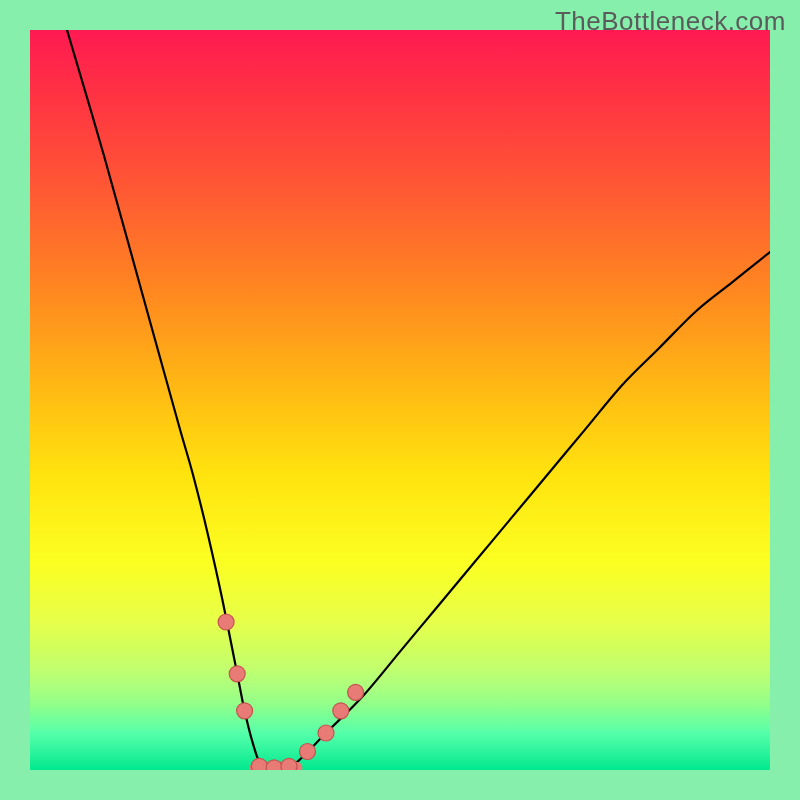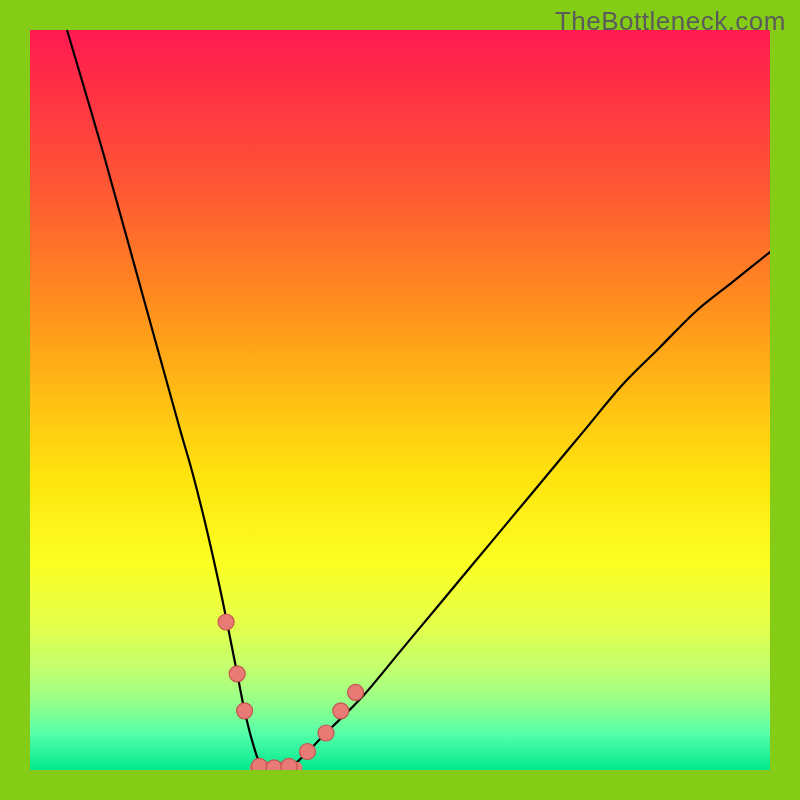--- a/index.html
+++ b/index.html
@@ -8,21 +8,21 @@
     width: 800px;
     height: 800px;
     overflow: hidden;
     background: #000;
     font-family: Arial, Helvetica, sans-serif;
   }
   .stage {
     position: relative;
     width: 800px;
     height: 800px;
-    background: #84cc16;
+    background: #86efac;
   }
   .watermark {
     position: absolute;
     top: 6px;
     right: 14px;
     color: #5b5b5b;
     font-size: 26px;
     font-weight: 500;
     letter-spacing: 0.5px;
     z-index: 5;

